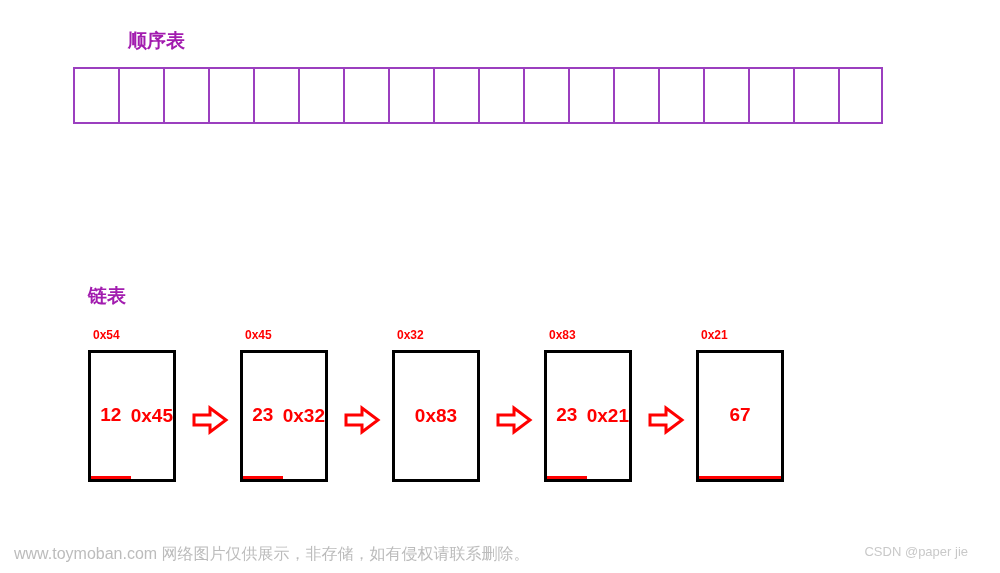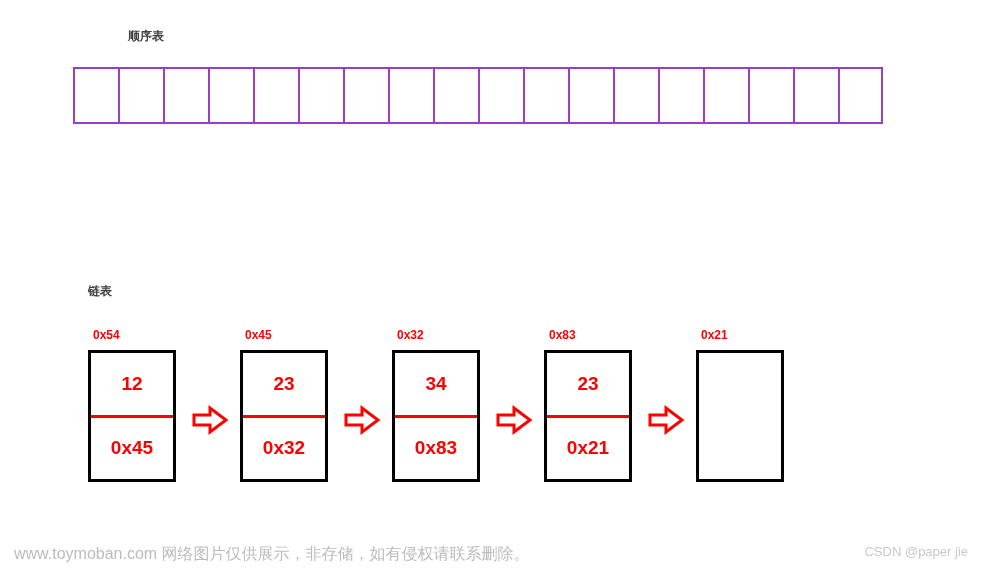--- a/index.html
+++ b/index.html
@@ -6,22 +6,22 @@
   body {
     width: 1000px;
     height: 573px;
     background: #ffffff;
     font-family: "Microsoft YaHei", "SimHei", Arial, sans-serif;
     position: relative;
     overflow: hidden;
   }
   .title {
     font-weight: bold;
-    font-size: 12px;
-    color: #404040;
+    font-size: 19px;
+    color: #a21caf;
     text-align: right;
   }
   .title-array { position: absolute; left: 128px; top: 28px; }
   .title-linked { position: absolute; left: 88px; top: 283px; }
 
   .array-row {
     position: absolute;
     left: 73px;
     top: 67px;
     display: flex;
@@ -54,21 +54,21 @@
     font-weight: bold;
     font-size: 12px;
     margin-bottom: 8px;
     margin-left: 5px;
   }
   .node {
     border: 3px solid #000;
     width: 88px;
     height: 132px;
     display: flex;
-    flex-direction: column;
+    flex-direction: row;
   }
   .node-cell {
     flex: 1;
     display: flex;
     align-items: center;
     justify-content: center;
     color: #ff0000;
     font-weight: bold;
     font-size: 19px;
   }
@@ -144,21 +144,20 @@
       </div>
     </div>
     <div class="arrow">
       <svg width="38" height="30" viewBox="0 0 38 30">
   <path d="M2 10 L18 10 L18 3 L34 15 L18 27 L18 20 L2 20 Z" fill="#ffffff" stroke="#ff0000" stroke-width="3" stroke-linejoin="miter"></path>
 </svg>
     </div>
     <div class="node-wrap">
       <div class="addr">0x32</div>
       <div class="node">
-        <div class="node-cell top">34</div>
         <div class="node-cell">0x83</div>
       </div>
     </div>
     <div class="arrow">
       <svg width="38" height="30" viewBox="0 0 38 30">
   <path d="M2 10 L18 10 L18 3 L34 15 L18 27 L18 20 L2 20 Z" fill="#ffffff" stroke="#ff0000" stroke-width="3" stroke-linejoin="miter"></path>
 </svg>
     </div>
     <div class="node-wrap">
       <div class="addr">0x83</div>
@@ -168,18 +167,19 @@
       </div>
     </div>
     <div class="arrow">
       <svg width="38" height="30" viewBox="0 0 38 30">
   <path d="M2 10 L18 10 L18 3 L34 15 L18 27 L18 20 L2 20 Z" fill="#ffffff" stroke="#ff0000" stroke-width="3" stroke-linejoin="miter"></path>
 </svg>
     </div>
     <div class="node-wrap">
       <div class="addr">0x21</div>
       <div class="node">
+        <div class="node-cell top">67</div>
       </div>
     </div>
   </div>
 
 <div class="watermark-left">www.toymoban.com  网络图片仅供展示，非存储，如有侵权请联系删除。</div>
 <div class="watermark-right">CSDN @paper jie</div>
 
 </body></html>

